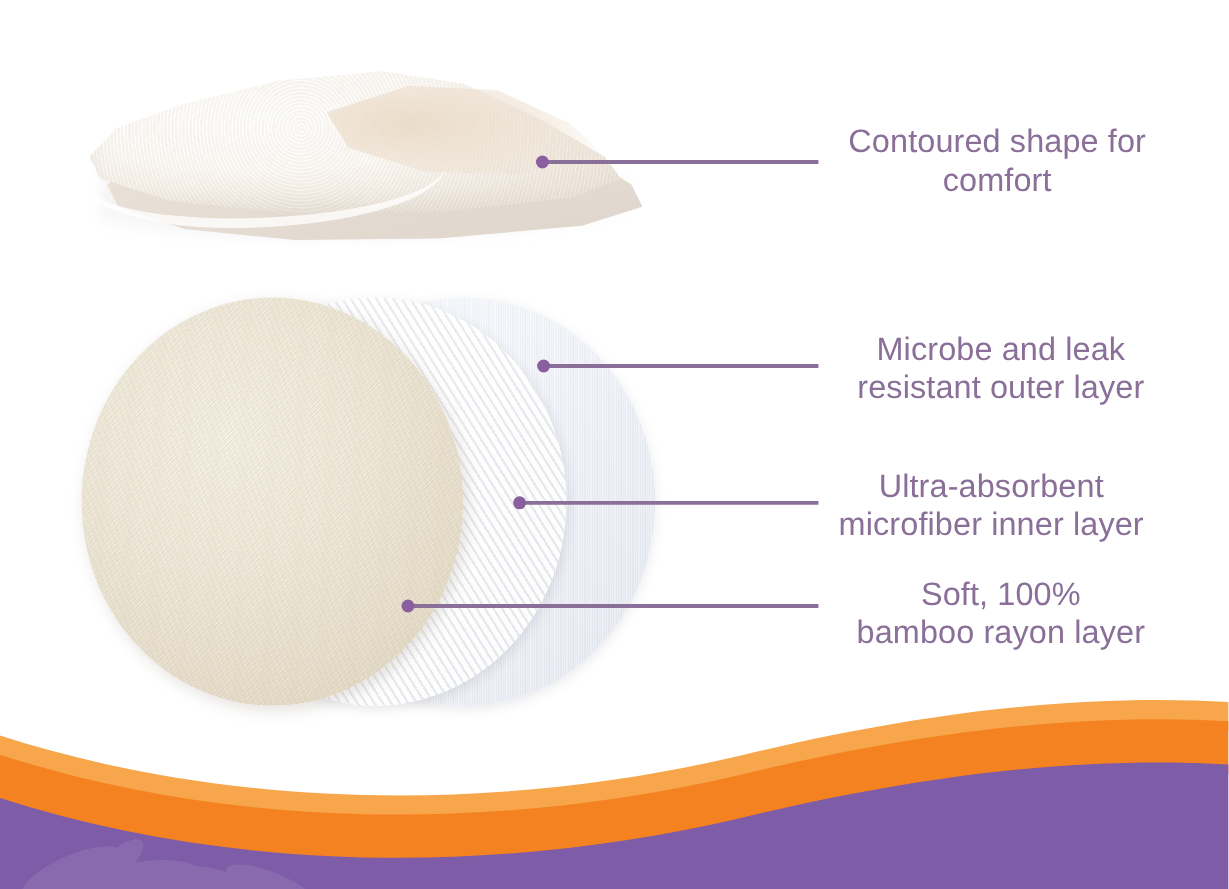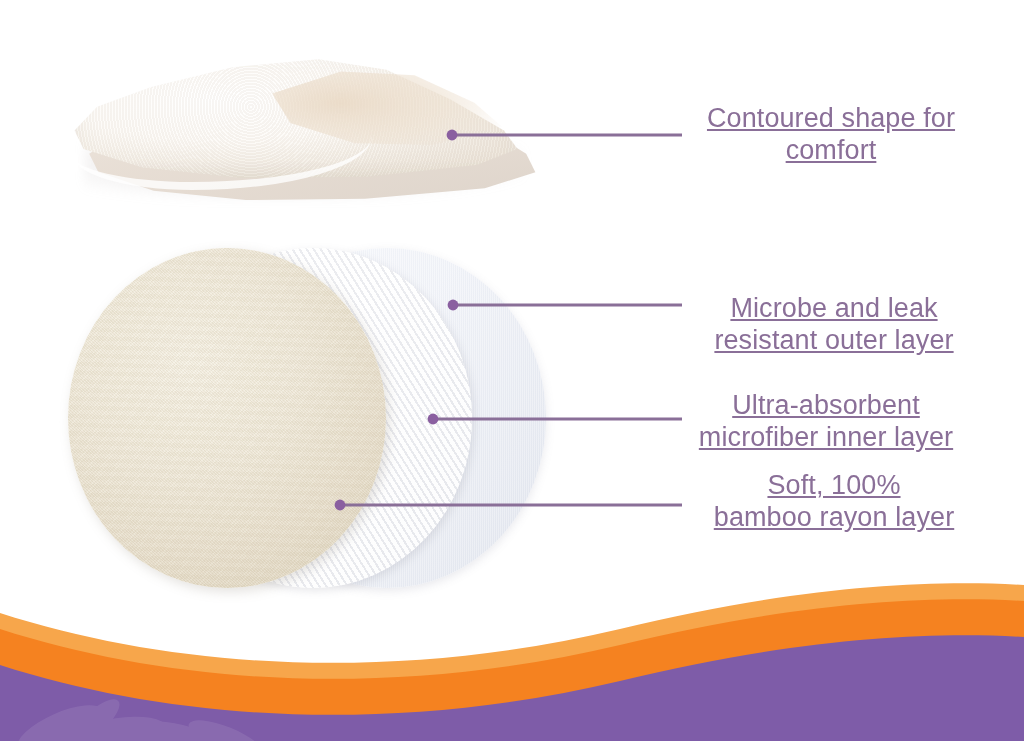--- a/index.html
+++ b/index.html
@@ -188,26 +188,25 @@
   
   .callout-label {
     position: absolute;
     text-align: center;
     color: #8a6f98;
     font-size: 27px;
     line-height: 1.18;
     font-weight: 400;
     letter-spacing: 0.1px;
     white-space: pre-line;
-    text-decoration: underline;
   }
   .callout-label.l1 { left: 688px; top: 103px; width: 286px; }
-  .callout-label.l2 { left: 688px; top: 293px; width: 292px; }
+  .callout-label.l2 { left: 688px; top: 276px; width: 292px; }
   .callout-label.l3 { left: 680px; top: 390px; width: 292px; }
-  .callout-label.l4 { left: 688px; top: 470px; width: 292px; }
+  .callout-label.l4 { left: 688px; top: 480px; width: 292px; }
 
   
   .wave-band {
     position: absolute;
     left: 0;
     bottom: 0;
     width: 1024px;
     height: 180px;
     overflow: hidden;
   }

